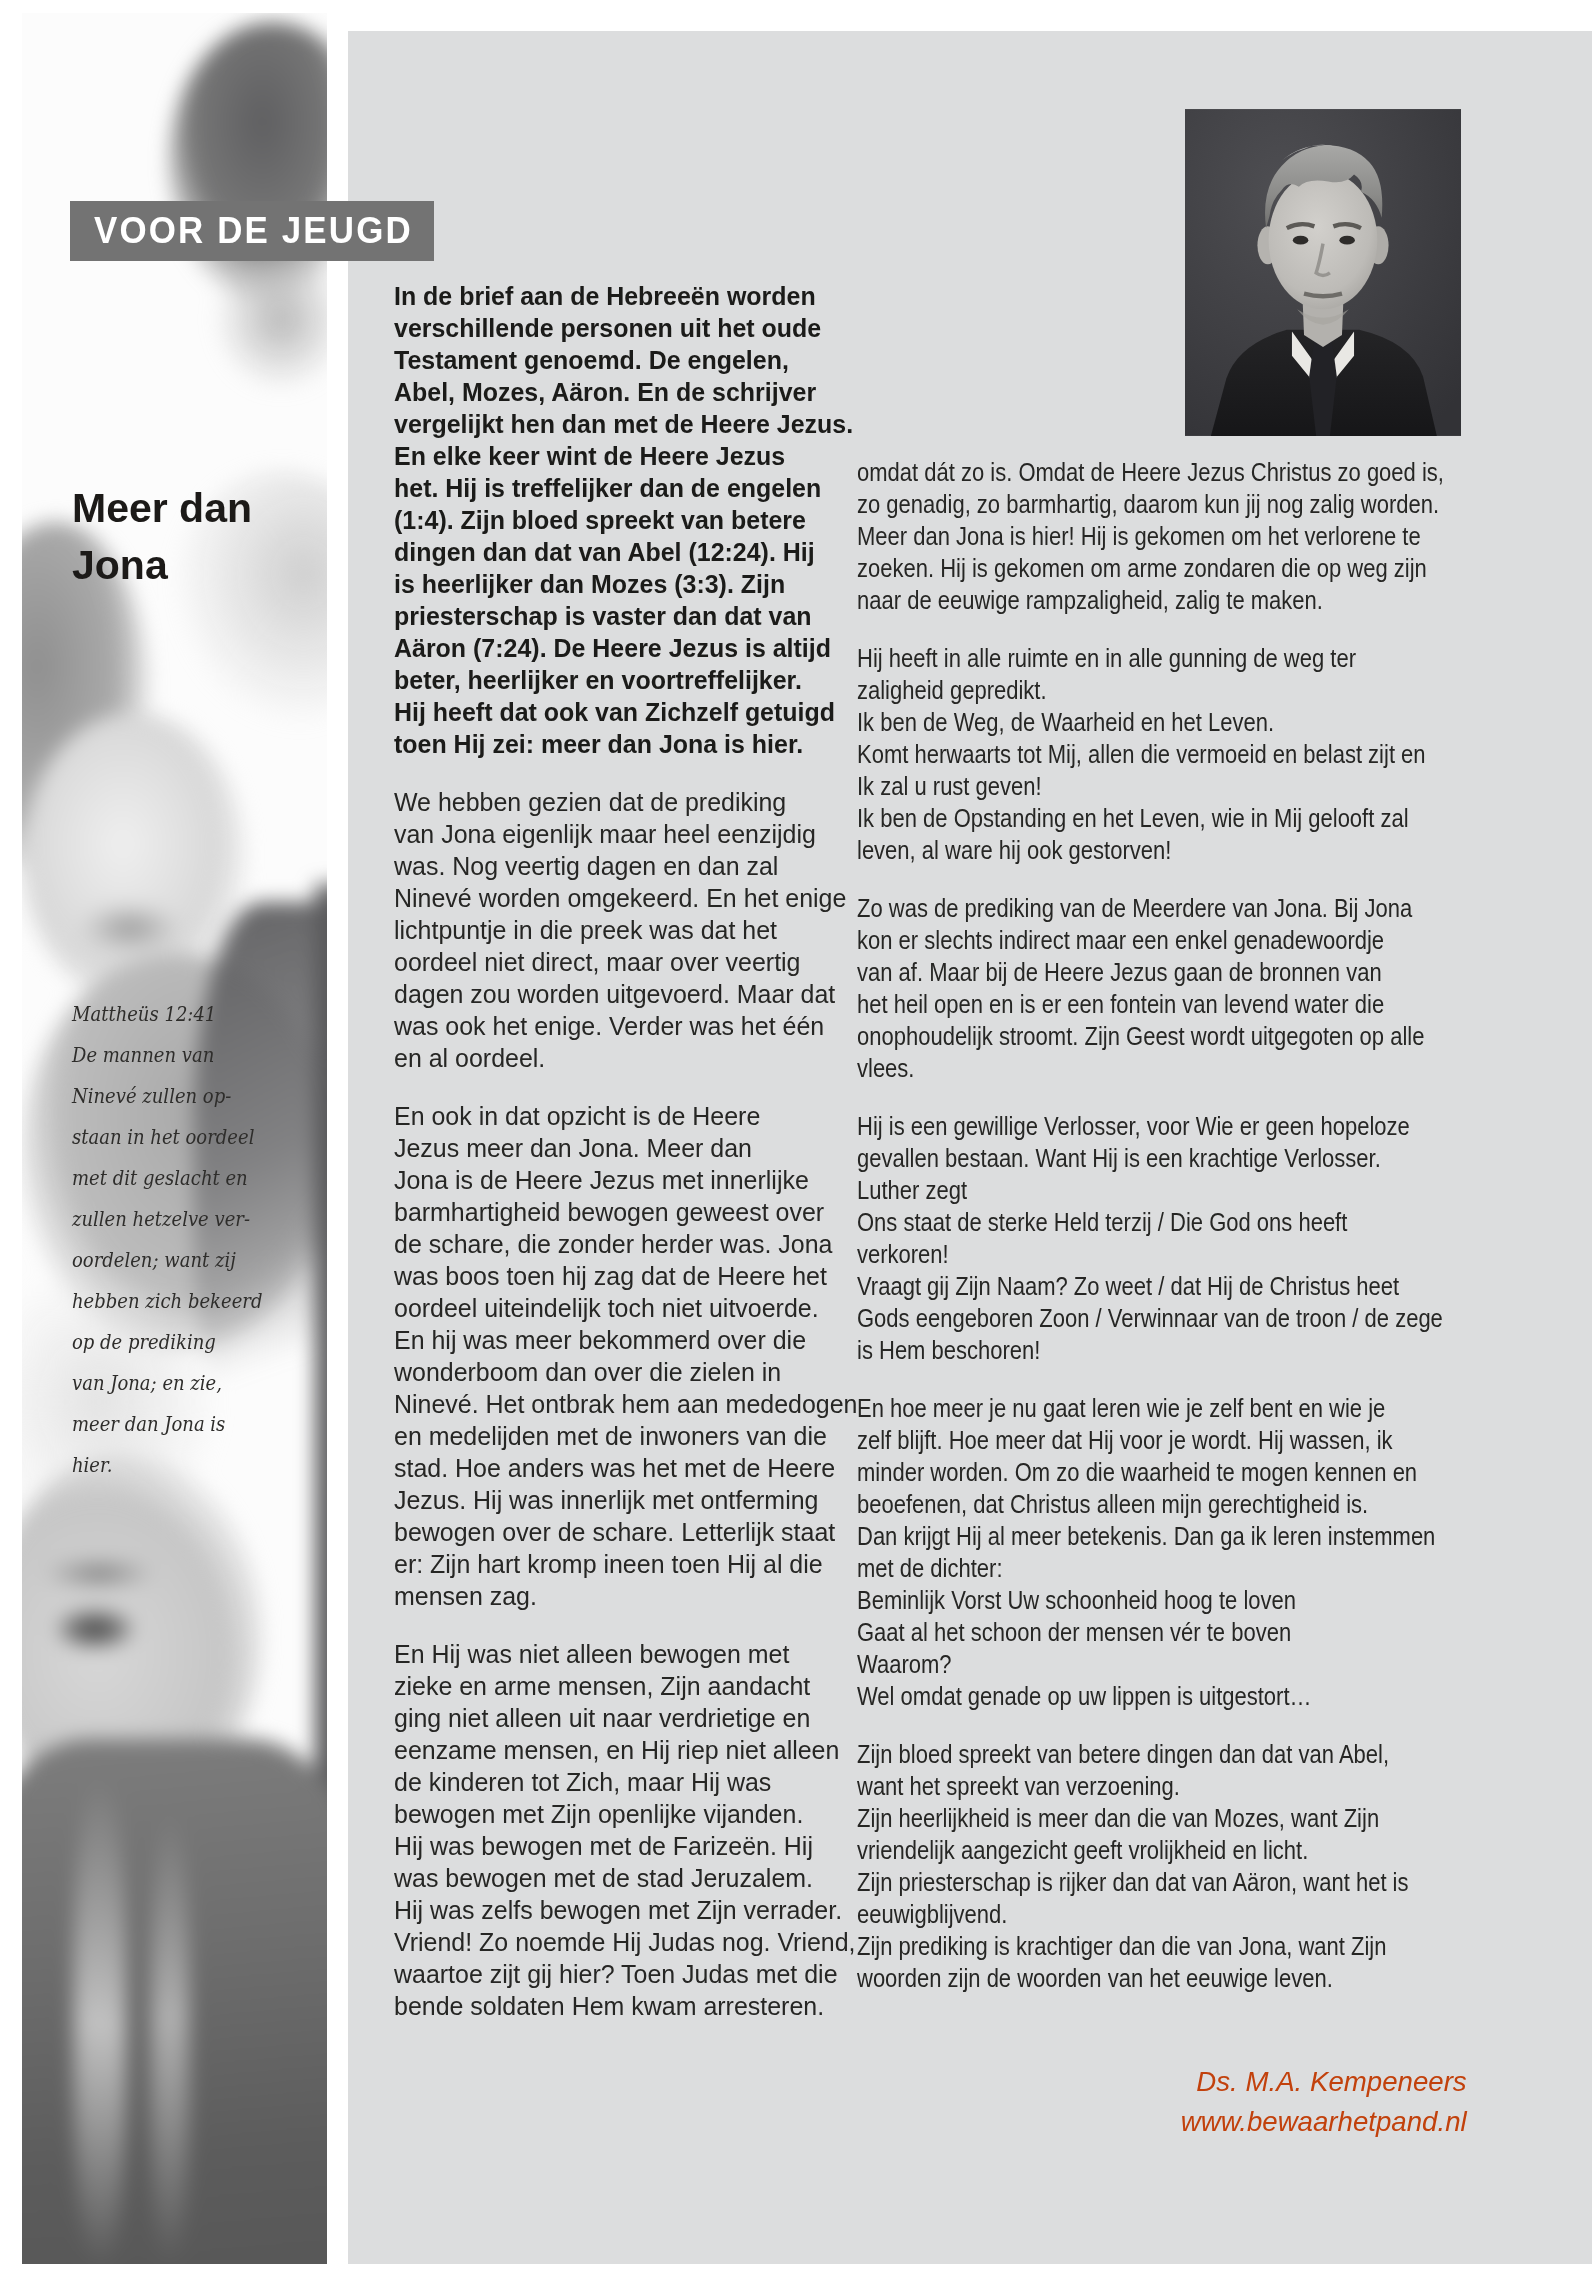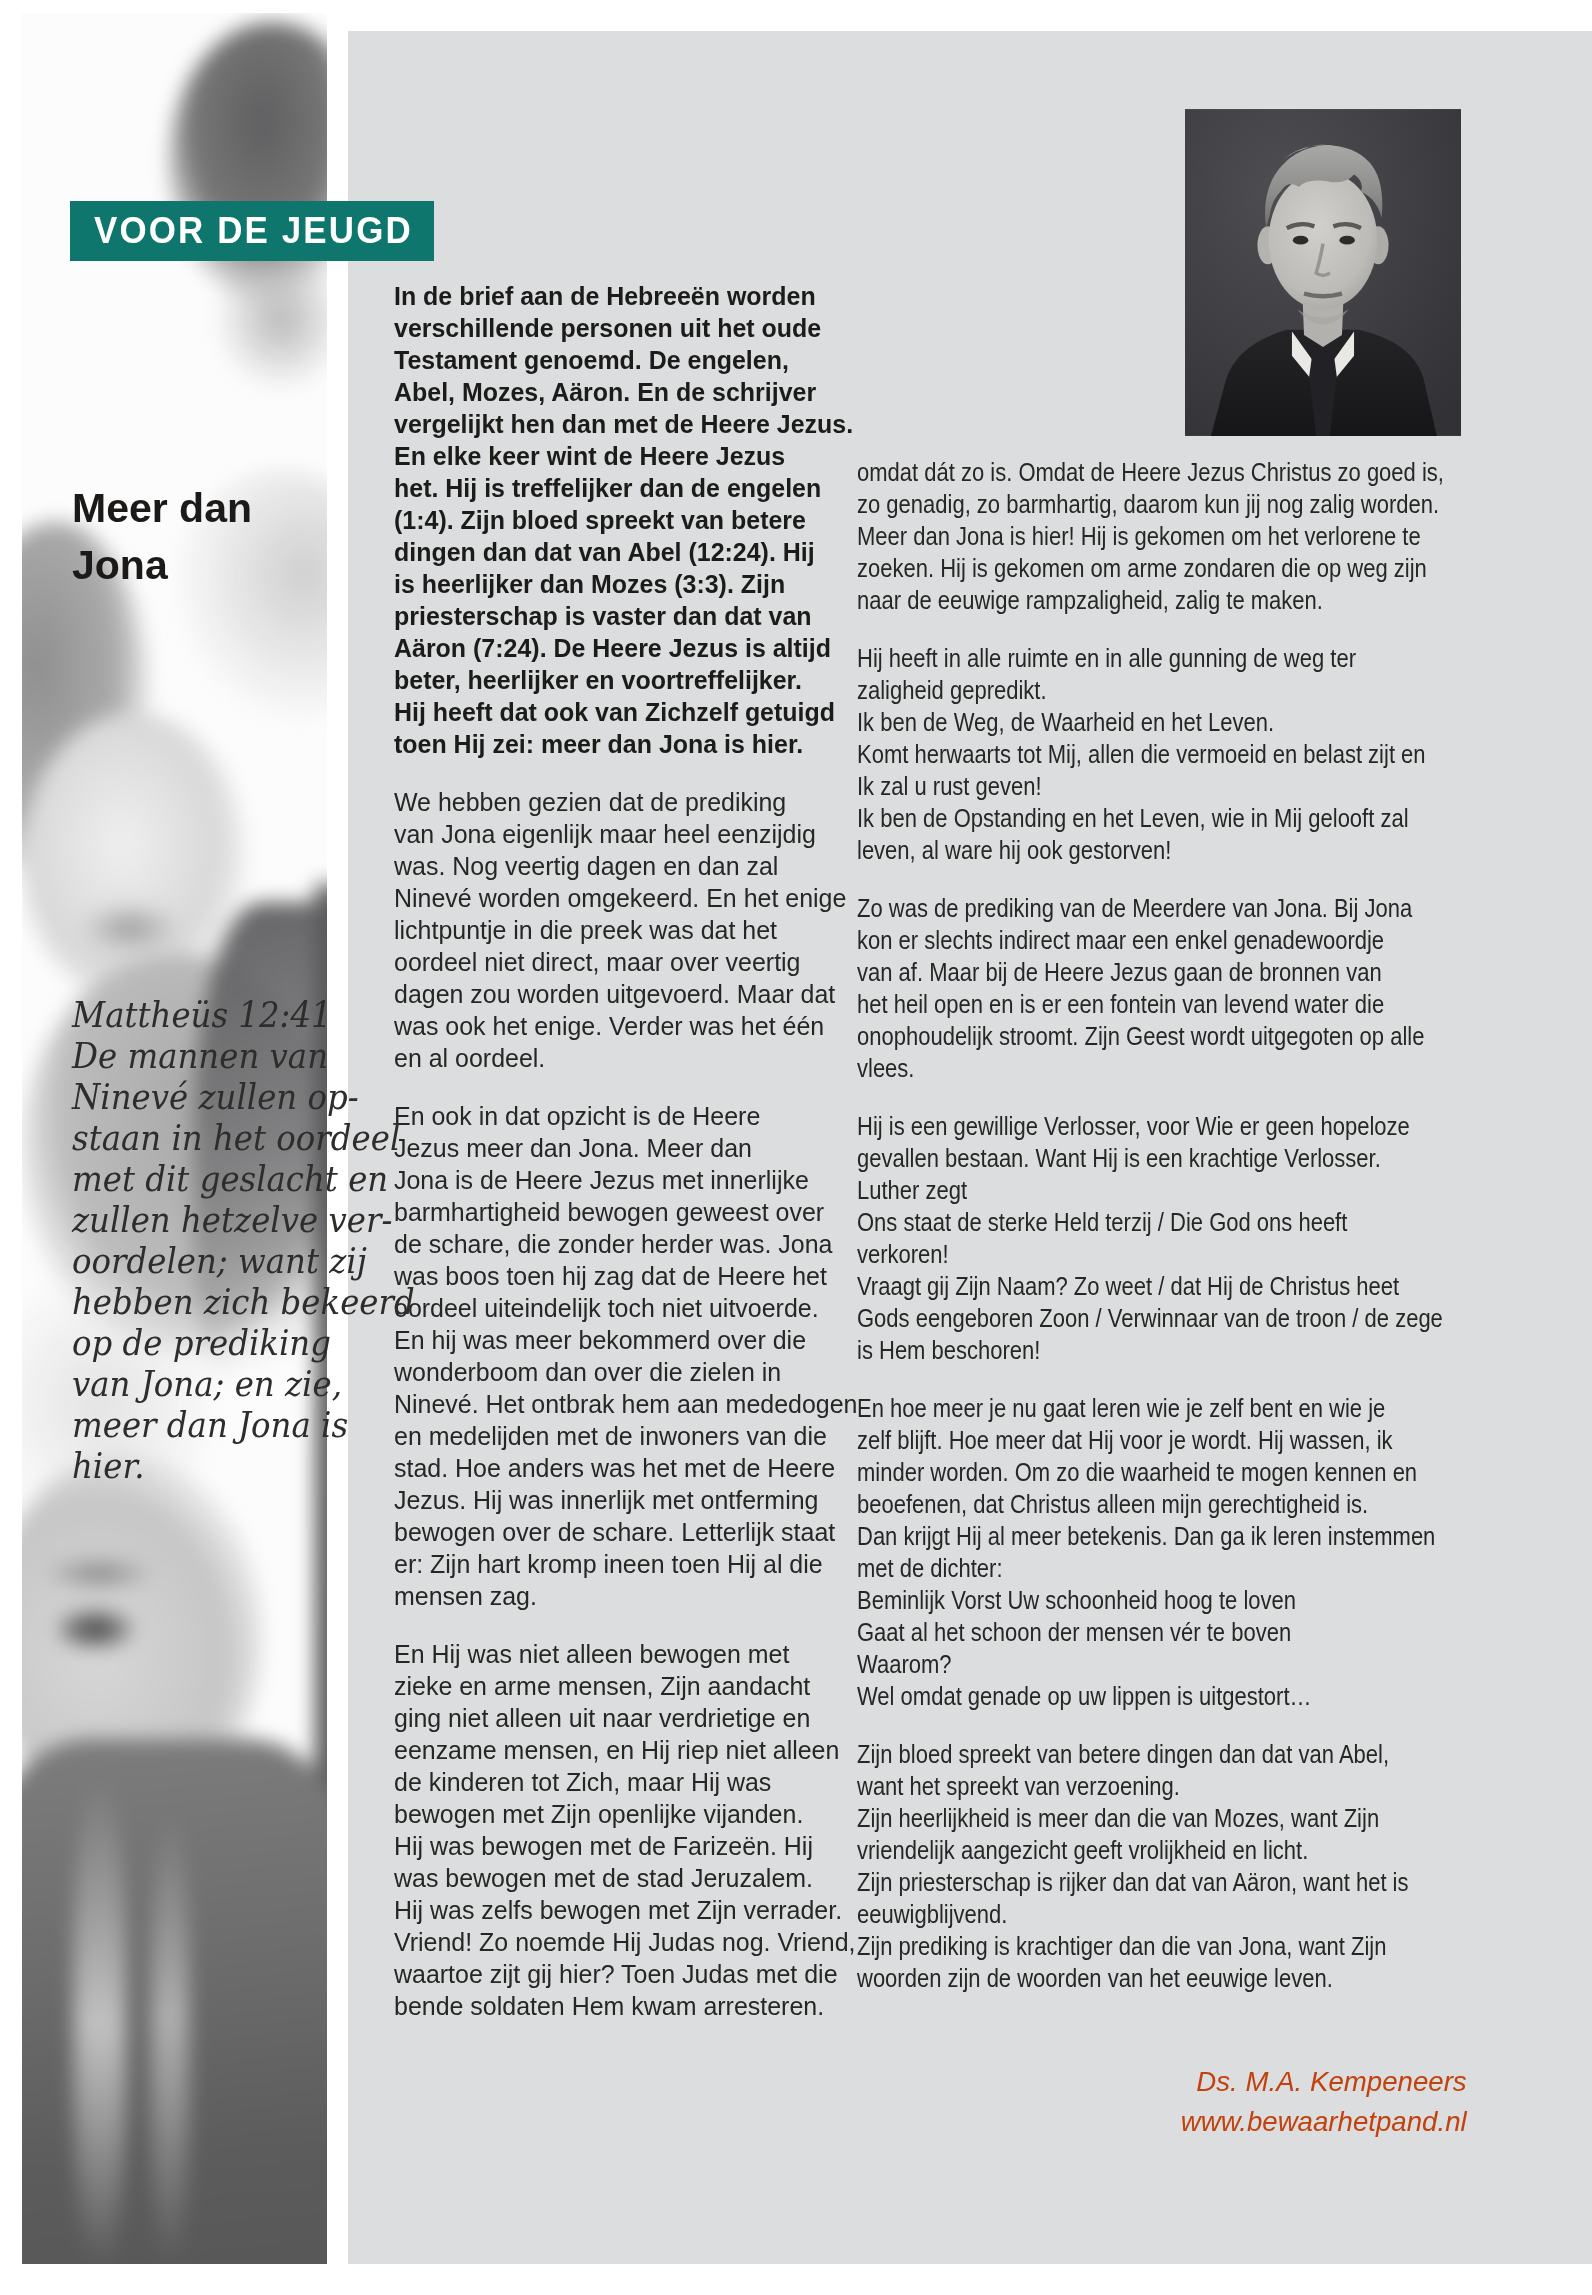--- a/index.html
+++ b/index.html
@@ -27,29 +27,29 @@
   .b-cheek{left:-17.3px;top:1277px;width:242px;height:276px;background:radial-gradient(ellipse,#e3e3e3 0%,rgba(250,250,250,0) 72%);}
   .b-eye-face{left:-8.6px;top:1467px;width:276px;height:362px;background:radial-gradient(ellipse at 40% 55%,#d7d7d7 0%,#c6c6c6 55%,rgba(240,240,240,0) 80%);}
   .b-eye{left:60px;top:1622px;width:78px;height:40px;background:radial-gradient(ellipse,#3c3c3c 0%,#8a8a8a 55%,rgba(200,200,200,0) 75%);}
   .b-brow{left:47px;top:1571px;width:112px;height:31px;background:radial-gradient(ellipse,#7a7a7a 0%,rgba(200,200,200,0) 72%);}
   .b-hair-bottom{left:-26px;top:1752px;width:397px;height:587px;border-radius:30% 30% 0 0;background:linear-gradient(175deg,#7d7d7d 0%,#6e6e6e 35%,#5c5c5c 70%,#555555 100%);}
   .b-hair-streak1{left:78px;top:1795px;width:52px;height:483px;background:linear-gradient(8deg,rgba(220,220,220,.0) 0%,rgba(215,215,215,.8) 50%,rgba(230,230,230,0) 100%);border-radius:40%;}
   .b-hair-streak2{left:155px;top:1829px;width:38px;height:449px;background:linear-gradient(-6deg,rgba(210,210,210,0) 0%,rgba(205,205,205,.7) 55%,rgba(220,220,220,0) 100%);border-radius:40%;}
   .b-right-band{left:319px;top:897px;width:52px;height:1139px;background:linear-gradient(180deg,rgba(88,88,90,.9),rgba(70,70,72,.9));border-radius:0;}
 
   
-  .banner{position:absolute;left:70px;top:201px;width:364px;height:60px;background:#0f766e;display:flex;align-items:center;box-sizing:border-box;padding-left:24px;z-index:30;}
+  .banner{position:absolute;left:70px;top:201px;width:364px;height:60px;background:#737373;display:flex;align-items:center;box-sizing:border-box;padding-left:24px;z-index:30;}
   .banner .label{color:#ffffff;font-weight:bold;font-size:36px;letter-spacing:2.2px;white-space:nowrap;transform:scaleX(.97);transform-origin:0 50%;}
 
   
   .title{position:absolute;left:72px;top:456px;z-index:20;font-size:41px;font-weight:bold;color:#1c1a18;margin-top:24px;}
   .title .ln{line-height:57px;white-space:nowrap;}
 
   
-  .quote{position:absolute;left:72px;top:994px;width:259px;z-index:20;font-family:"DejaVu Serif",serif;font-style:italic;font-size:36px;color:#2e2d2b;}
+  .quote{position:absolute;left:72px;top:994px;width:259px;z-index:20;font-family:"DejaVu Serif",serif;font-style:italic;font-size:20px;color:#2e2d2b;}
   .quote .ln{line-height:41px;white-space:nowrap;transform:scaleX(.9);transform-origin:0 50%;}
 
   
   .col{position:absolute;color:#262624;}
   .col .para{margin:0 0 26px 0;}
   .col .ln{line-height:32px;white-space:nowrap;transform-origin:0 50%;}
   .col-mid{left:394px;top:280px;width:462px;font-size:26px;}
   .col-mid .ln{transform:scaleX(.96);}
   .col-mid .intro-bold .ln{font-weight:bold;color:#1b1b19;}
   .col-right{left:857px;top:456px;width:617px;font-size:25px;}

